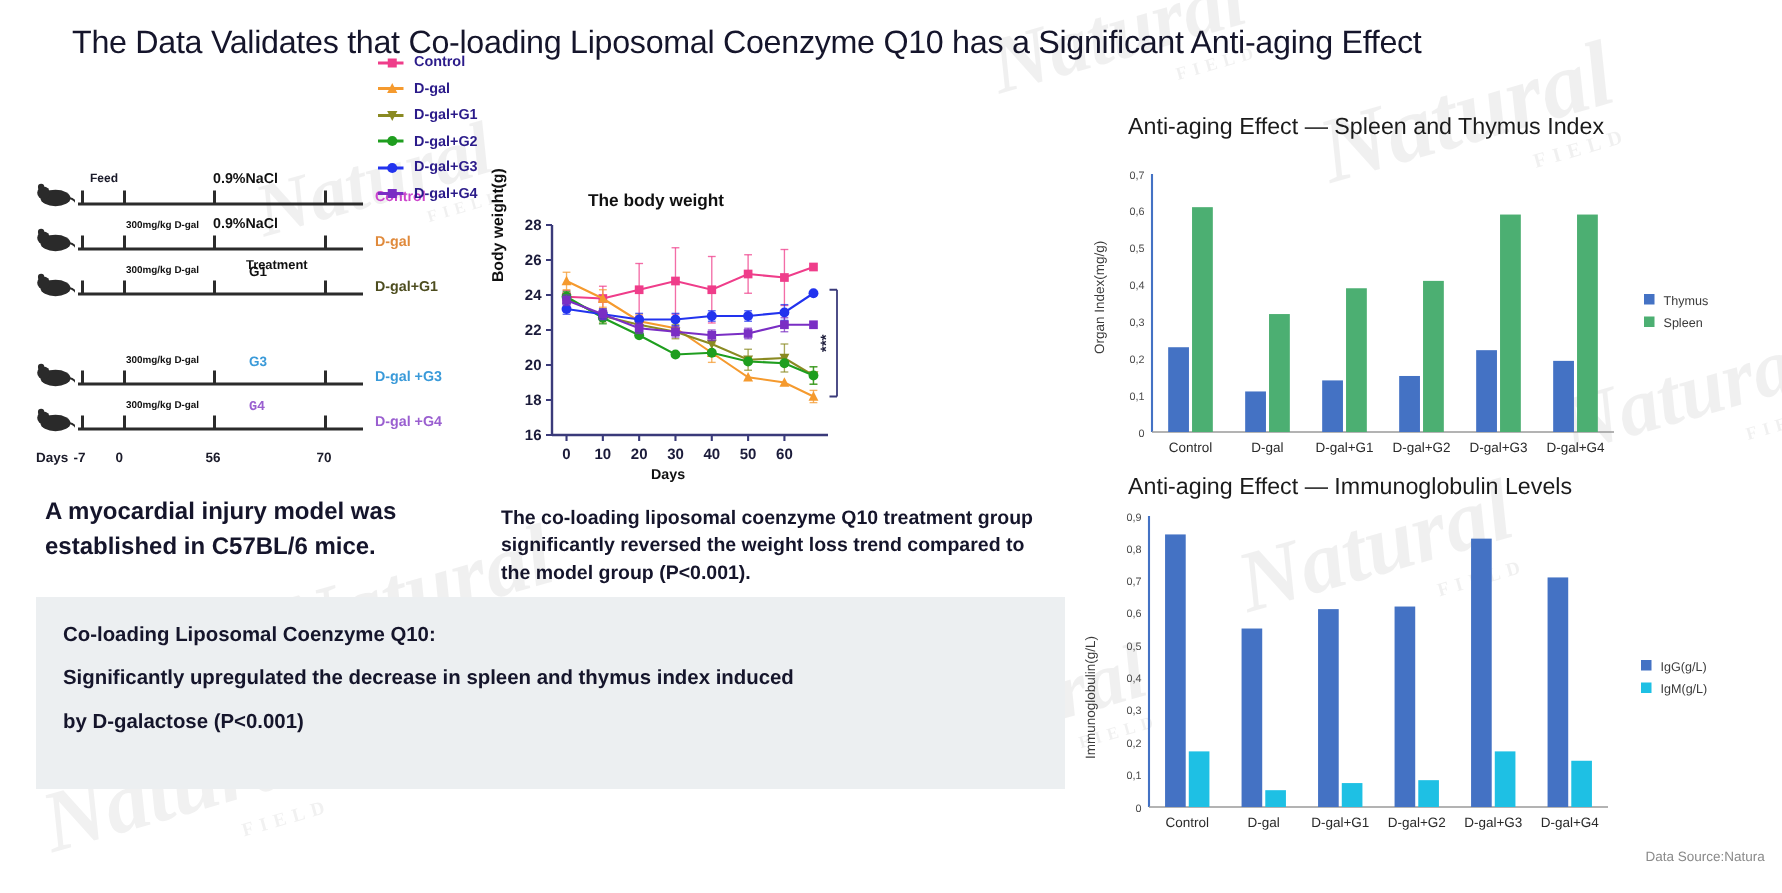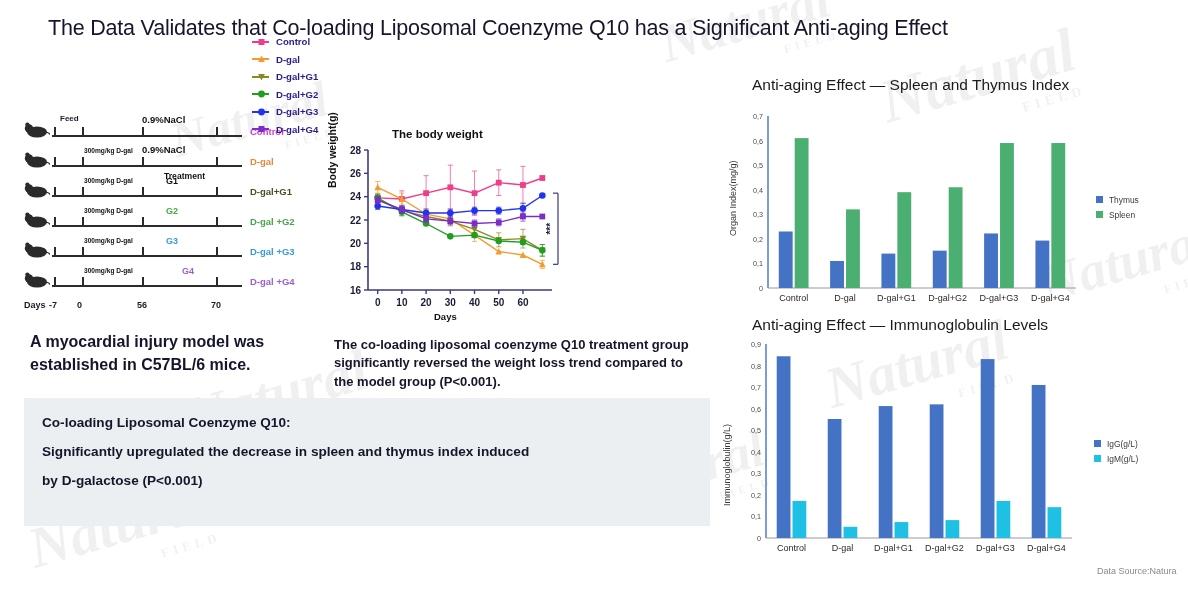--- a/index.html
+++ b/index.html
@@ -88,54 +88,38 @@
         <circle cx="5" cy="8.5" r="4.2" fill="#2a2a2a"></circle>
         <circle cx="3.4" cy="4.6" r="2.1" fill="#2a2a2a"></circle>
         <path d="M22 12 q5 1 5 5" stroke="#2a2a2a" stroke-width="1.2" fill="none"></path>
       </svg>
       <div class="tl-line"></div>
       <div class="tick" style="left: 30px;"></div>
       <div class="tick" style="left: 58px;"></div>
       <div class="tick" style="left: 118px;"></div>
       <div class="tick" style="left: 192px;"></div>
       <div class="tl-dose" style="left: 60px; top: -1px;">300mg/kg D-gal</div>
-      <div class="tl-treat" style="left: 158px; top: -2px; color: rgb(154, 95, 208);">G4</div>
+      <div class="tl-treat" style="left: 142px; top: -2px; color: rgb(154, 95, 208); font-family: Liberation Mono, monospace;">G4</div>
       <div class="tl-label" style="color: rgb(154, 95, 208);">D-gal +G4</div>
     </div>
     <div class="tl-row" style="top: 120px;">
       <svg class="tl-mouse" viewBox="0 0 26 20">
         <ellipse cx="13" cy="12" rx="10" ry="5.5" fill="#2a2a2a"></ellipse>
         <circle cx="5" cy="8.5" r="4.2" fill="#2a2a2a"></circle>
         <circle cx="3.4" cy="4.6" r="2.1" fill="#2a2a2a"></circle>
         <path d="M22 12 q5 1 5 5" stroke="#2a2a2a" stroke-width="1.2" fill="none"></path>
       </svg>
       <div class="tl-line"></div>
       <div class="tick" style="left: 30px;"></div>
       <div class="tick" style="left: 58px;"></div>
       <div class="tick" style="left: 118px;"></div>
       <div class="tick" style="left: 192px;"></div>
       <div class="tl-dose" style="left: 60px; top: -1px;">300mg/kg D-gal</div>
       <div class="tl-treat" style="left: 142px; top: -2px; color: rgb(58, 154, 217);">G3</div>
       <div class="tl-label" style="color: rgb(58, 154, 217);">D-gal +G3</div>
-    </div>
-    <div class="tl-row" style="top: 90px;">
-      <svg class="tl-mouse" viewBox="0 0 26 20">
-        <ellipse cx="13" cy="12" rx="10" ry="5.5" fill="#2a2a2a"></ellipse>
-        <circle cx="5" cy="8.5" r="4.2" fill="#2a2a2a"></circle>
-        <circle cx="3.4" cy="4.6" r="2.1" fill="#2a2a2a"></circle>
-        <path d="M22 12 q5 1 5 5" stroke="#2a2a2a" stroke-width="1.2" fill="none"></path>
-      </svg>
-      <div class="tl-line"></div>
-      <div class="tick" style="left: 30px;"></div>
-      <div class="tick" style="left: 58px;"></div>
-      <div class="tick" style="left: 118px;"></div>
-      <div class="tick" style="left: 192px;"></div>
-      <div class="tl-dose" style="left: 60px; top: -1px;">300mg/kg D-gal</div>
-      <div class="tl-treat" style="left: 142px; top: -2px; color: rgb(74, 165, 74);">G2</div>
-      <div class="tl-label" style="color: rgb(74, 165, 74);">D-gal +G2</div>
     </div>
     <div class="tl-row" style="top: 60px;">
       <svg class="tl-mouse" viewBox="0 0 26 20">
         <ellipse cx="13" cy="12" rx="10" ry="5.5" fill="#2a2a2a"></ellipse>
         <circle cx="5" cy="8.5" r="4.2" fill="#2a2a2a"></circle>
         <circle cx="3.4" cy="4.6" r="2.1" fill="#2a2a2a"></circle>
         <path d="M22 12 q5 1 5 5" stroke="#2a2a2a" stroke-width="1.2" fill="none"></path>
       </svg>
       <div class="tl-line"></div>
       <div class="tick" style="left: 30px;"></div>

